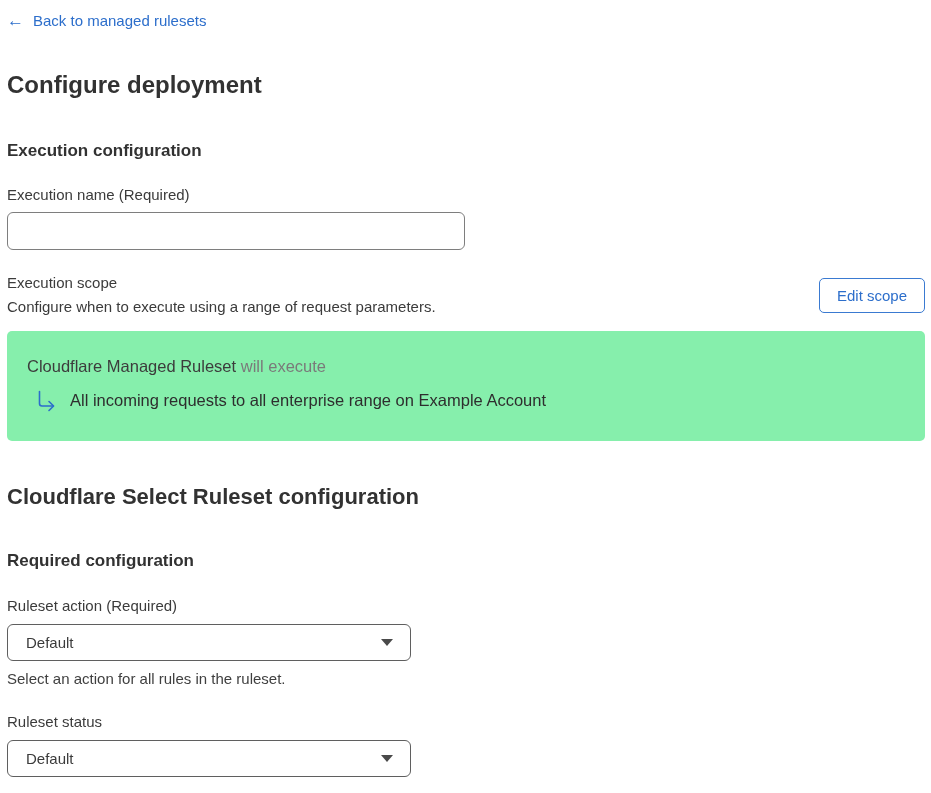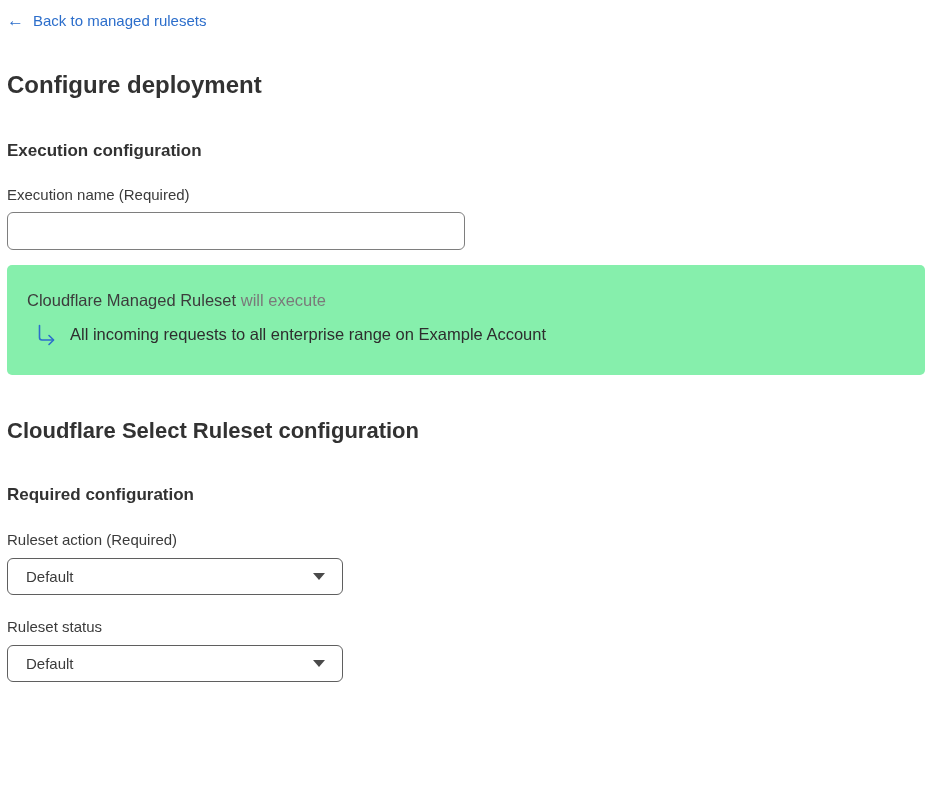--- a/index.html
+++ b/index.html
@@ -59,21 +59,21 @@
   .preview-line1 { font-size: 16.5px; color: #3c3c3c; line-height: 1.2; }
   .preview-line1 .muted { color: #7a7a7a; }
   .preview-line2 {
     margin: 13px 0 0 9px; display: flex; align-items: center; gap: 13px;
     font-size: 16.5px; color: #2e2e2e; line-height: 1.2;
   }
   .turn-arrow { flex: 0 0 auto; display: inline-flex; }
 
   
   .select-control {
-    margin-top: 9px; width: 336px; height: 37px;
+    margin-top: 9px; width: 404px; height: 37px;
     border: 1px solid #5f5f5f; border-radius: 6px; background: #ffffff;
     display: flex; align-items: center; justify-content: space-between;
     padding: 0 17px 0 18px; font-size: 15px; color: #3b3b3b; cursor: pointer;
   }
   .caret {
     width: 0; height: 0;
     border-left: 6px solid transparent; border-right: 6px solid transparent;
     border-top: 7px solid #4a4a4a;
   }
 
@@ -92,20 +92,27 @@
     <span>Back to managed rulesets</span>
   </a>
 
   <h1 class="page-title">Configure deployment</h1>
 
   <h2 class="section-heading">Execution configuration</h2>
 
   <div class="field-label">Execution name (Required)</div>
   <input type="text" class="text-input" placeholder="" style="">
 
+  <div class="scope-row">
+    <div>
+      <div class="scope-label">Execution scope</div>
+      <div class="scope-desc">Configure when to execute using a range of request parameters.</div>
+    </div>
+    <button class="edit-scope-btn">Edit scope</button>
+  </div>
 
   <div class="scope-preview">
     <div class="preview-line1">
       <span>Cloudflare Managed Ruleset</span>
       <span class="muted">will execute</span>
     </div>
     <div class="preview-line2">
       <span class="turn-arrow">
         <svg width="21" height="22" viewBox="0 0 21 22" fill="none" xmlns="http://www.w3.org/2000/svg">
           <path d="M3.5 1.5 V13.5 a2.5 2.5 0 0 0 2.5 2.5 H17" stroke="#2c6ecb" stroke-width="1.6" fill="none" stroke-linecap="round"></path>
@@ -119,20 +126,21 @@
   <h1 class="config-title">Cloudflare Select Ruleset configuration</h1>
 
   <h2 class="section-heading">Required configuration</h2>
 
   <div class="field-label">Ruleset action (Required)</div>
   <div class="select-control">
     <span>Default</span>
     <span class="caret"></span>
   </div>
   <div class="helper">
+    <div>Select an action for all rules in the ruleset.</div>
   </div>
 
   <div class="field-label mt-status">Ruleset status</div>
   <div class="select-control">
     <span>Default</span>
     <span class="caret"></span>
   </div>
   
 
 </div>

